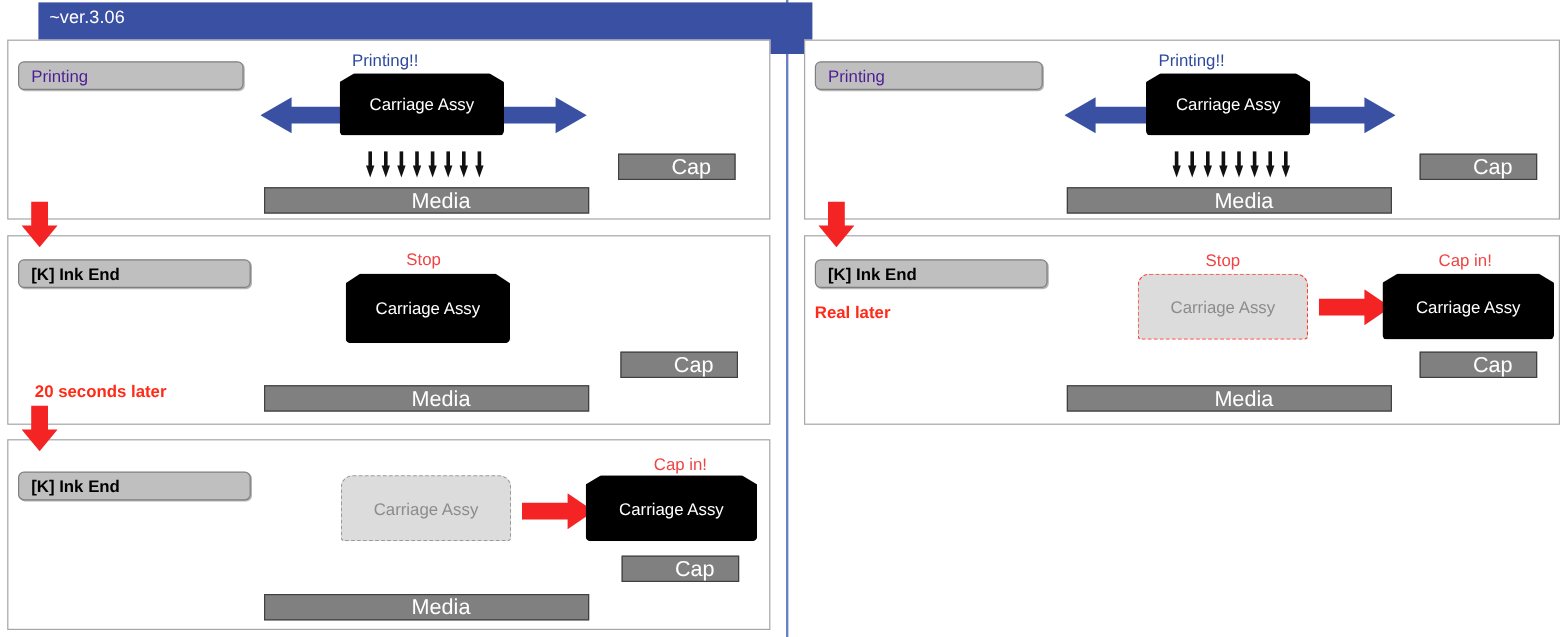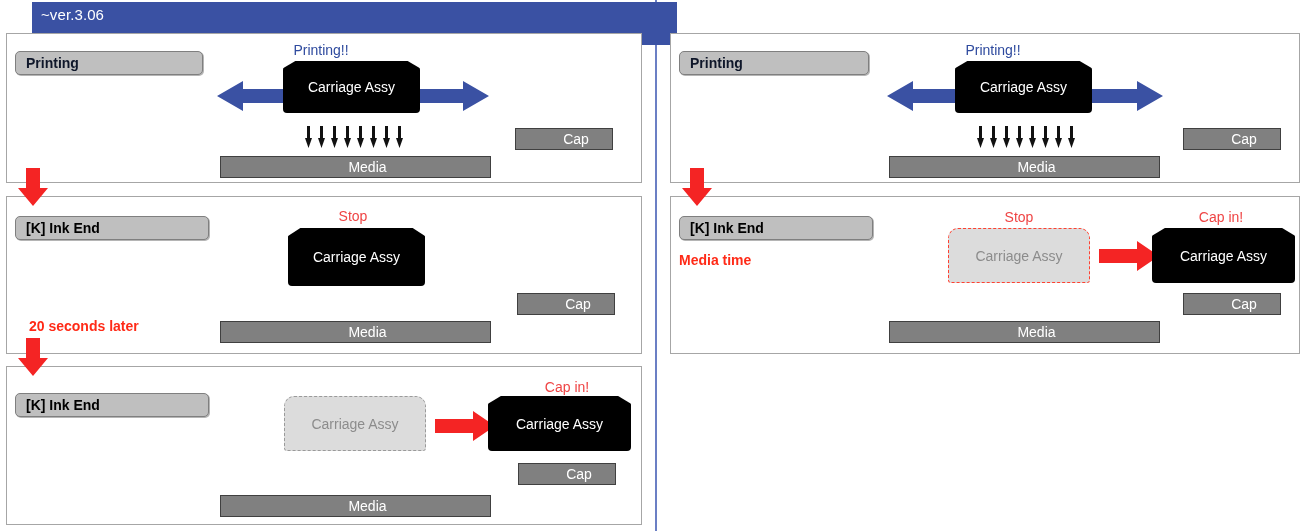--- a/index.html
+++ b/index.html
@@ -72,23 +72,22 @@
   .status-pill {
     position: absolute;
     box-sizing: border-box;
     background: #bfbfbf;
     border: 1px solid #7f7f7f;
     border-radius: 5px;
     font-size: 14px;
     line-height: 22px;
     height: 24px;
     padding-left: 10px;
-    color: #0f172a;
+    color: #4c1d95;
     box-shadow: 1px 1px 0 rgba(120,120,120,.55);
-    font-weight: bold;
   }
   .status-pill.alert {
     color: #000000;
     font-weight: bold;
   }
 
   
   .carriage {
     position: absolute;
     box-sizing: border-box;
@@ -118,21 +117,21 @@
   }
   .carriage-ghost.red-dash { border-color: #ff4030; }
 
   
   .gray-bar {
     position: absolute;
     box-sizing: border-box;
     background: #808080;
     border: 1px solid #404040;
     color: #ffffff;
-    font-size: 14px;
+    font-size: 18px;
     display: flex;
     align-items: center;
     justify-content: center;
     padding-left: 24px;
   }
 
   
   .caption {
     position: absolute;
     font-size: 14px;
@@ -355,21 +354,21 @@
   </div>
 
   <svg class="arrow-down-red" style="left:18px; top:168px;" width="30" height="38" viewBox="0 0 30 38">
     <polygon points="8,0 22,0 22,20 30,20 15,38 0,20 8,20" fill="#f42424"></polygon>
   </svg>
 
   <div class="panel" id="panel-r2">
 
     <div class="status-pill alert" style="left:8px; top:19px; width:194px;">[K] Ink End</div>
 
-    <div class="note-red" style="left:8px; top:55px;">Media time</div>
+    <div class="note-red" style="left:8px; top:55px;">Real later</div>
 
     <div class="caption red" style="left:298px; top:12px; width:100px;">Stop</div>
 
     <div class="caption red" style="left:500px; top:12px; width:100px;">Cap in!</div>
 
     <div class="carriage-ghost red-dash" style="left:277px; top:31px; width:142px; height:55px;">
       <span>Carriage Assy</span>
     </div>
 
     <svg class="arrow-red-right" style="left:428px; top:44px;" width="60" height="30" viewBox="0 0 60 30">

